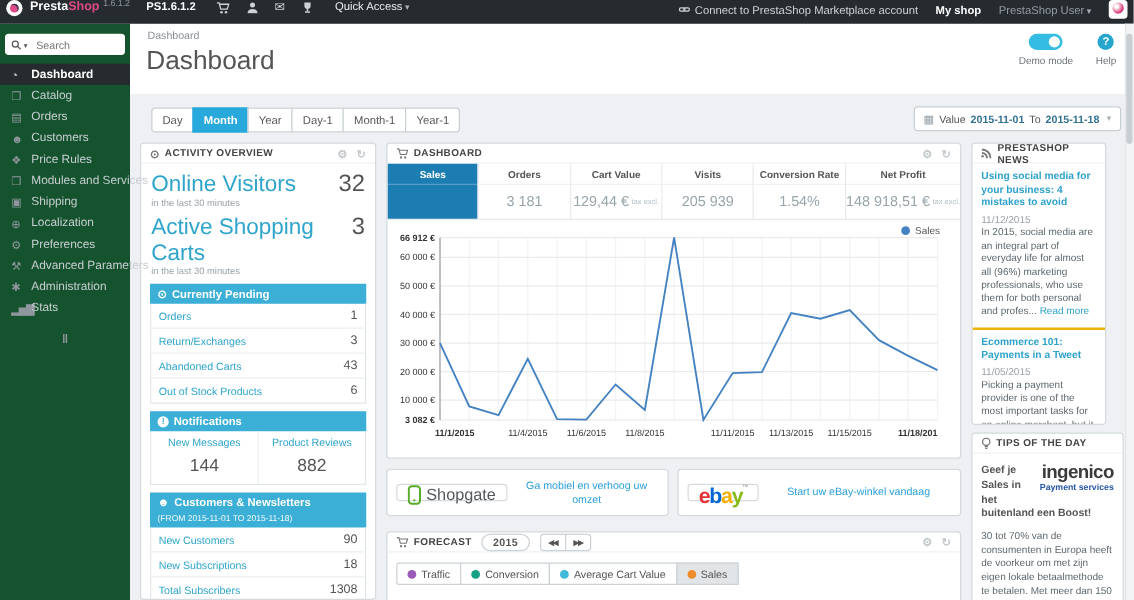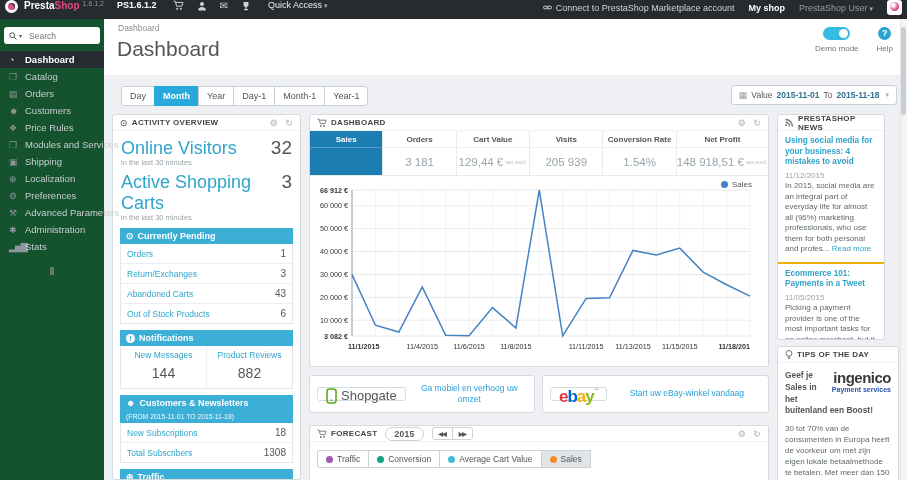--- a/index.html
+++ b/index.html
@@ -353,20 +353,24 @@
         <div class="nlabel">Product Reviews</div>
         <div class="nval">882</div>
       </div>
   </div>
   <div class="bluebar">
     <span class="hico" style="color:#fff">☻</span>
     <span>Customers &amp; Newsletters</span>
     <span class="bsub">(FROM 2015-11-01 TO 2015-11-18)</span>
   </div>
   <div class="atable">
+    <div class="arow">
+        <span class="alab">New Customers</span>
+        <span class="aval">90</span>
+      </div>
     <div class="arow">
         <span class="alab">New Subscriptions</span>
         <span class="aval">18</span>
       </div>
     <div class="arow">
         <span class="alab">Total Subscribers</span>
         <span class="aval">1308</span>
       </div>
   </div>
   <div class="bluebar">

